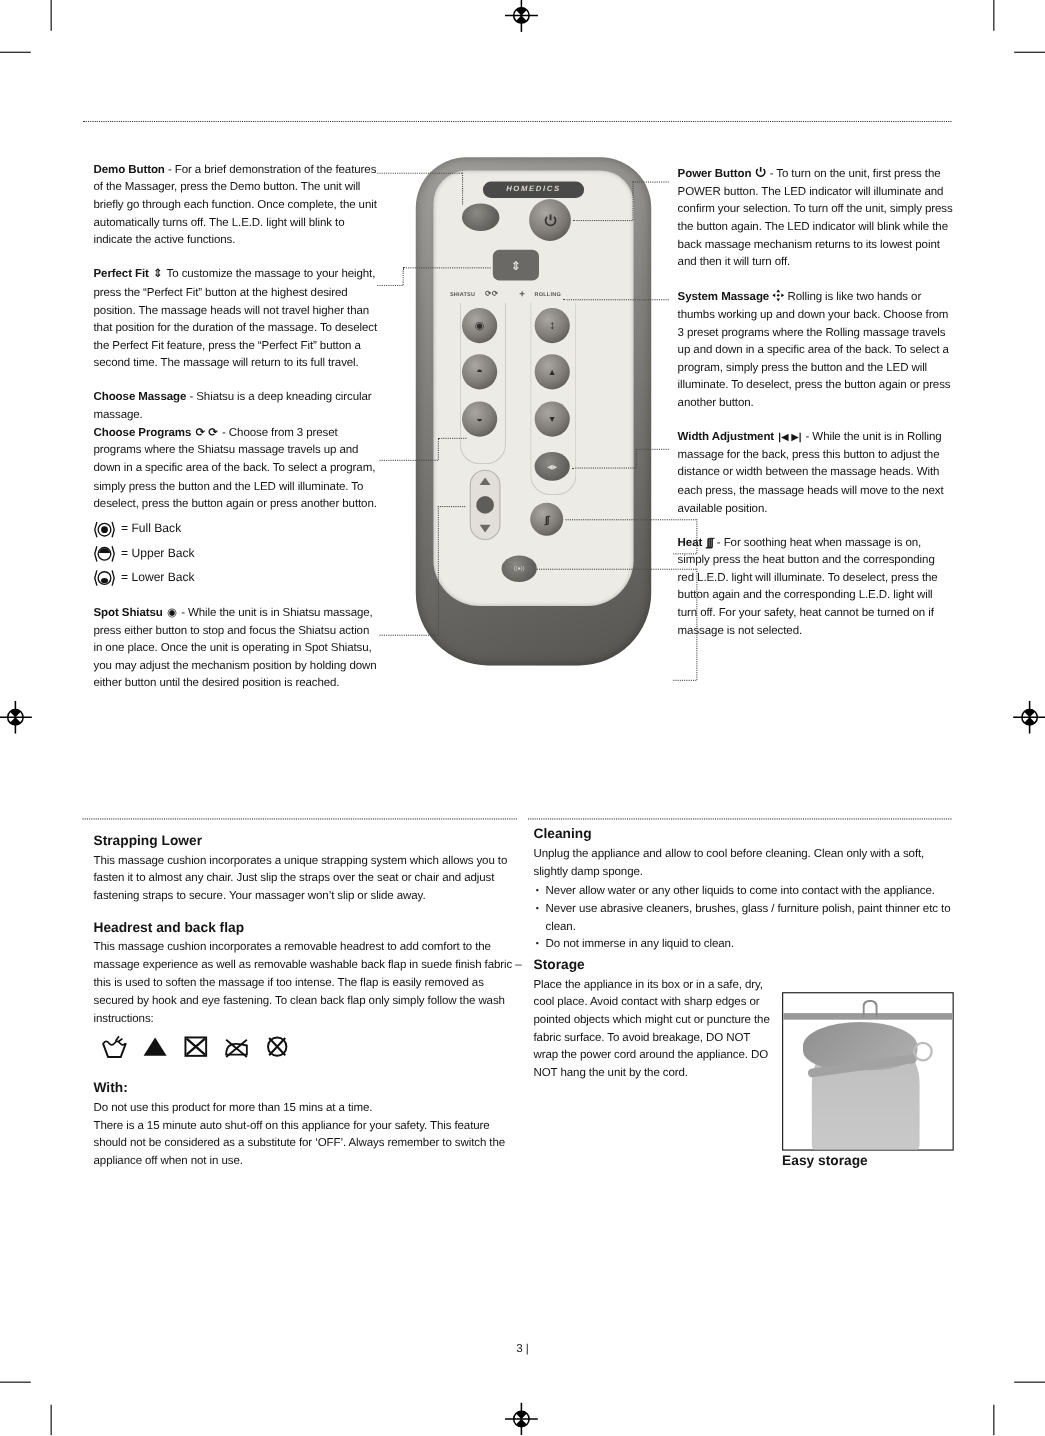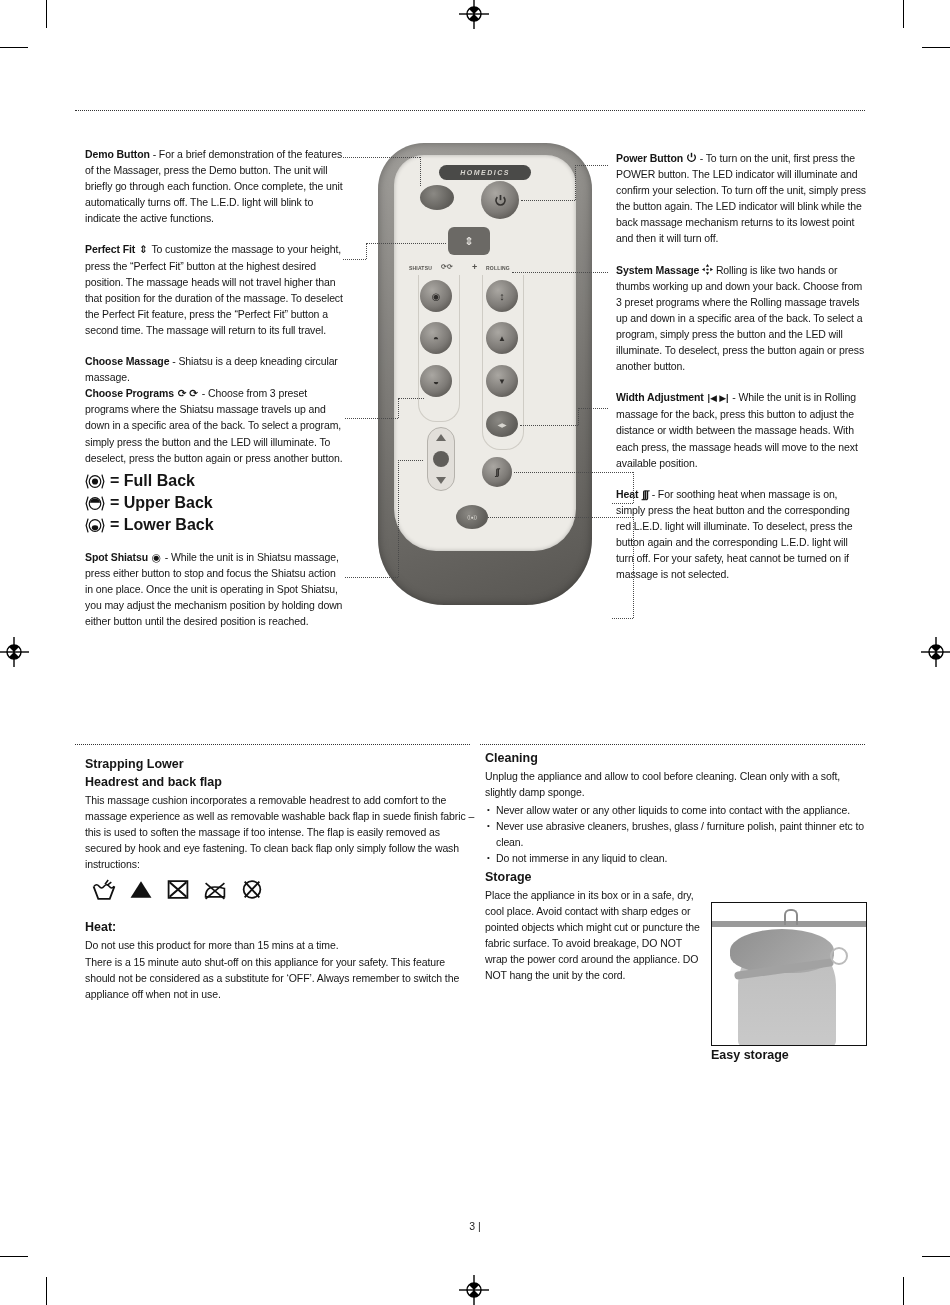--- a/index.html
+++ b/index.html
@@ -35,21 +35,21 @@
   .rlabel{position:absolute;font-size:5px;font-weight:700;color:#55534f;letter-spacing:.2px;}
   
   #storagebox{position:absolute;left:226px;top:152px;width:154px;height:142px;border:1px solid #111;background:#fff;overflow:hidden;}
   #rail{position:absolute;left:0;right:0;top:18px;height:6px;background:#9a9a9a;}
   #cushion{position:absolute;left:26px;top:34px;width:98px;height:110px;background:linear-gradient(180deg,#bdbdbd,#c9c9c9);border-radius:48px 48px 6px 6px;}
   #cushion-roll{position:absolute;left:18px;top:26px;width:104px;height:44px;background:linear-gradient(135deg,#8f8f8f,#b0b0b0);border-radius:50% 50% 40% 40%;}
   #cushion-strap{position:absolute;left:22px;top:62px;width:100px;height:8px;background:#a2a2a2;border-radius:4px;transform:rotate(-8deg);}
   #hookring{position:absolute;left:118px;top:44px;width:14px;height:14px;border:2px solid #bbb;border-radius:50%;}
   #hanger-hook{position:absolute;left:72px;top:6px;width:10px;height:14px;border:2px solid #8b8b8b;border-bottom:none;border-radius:6px 6px 0 0;}
   .cap{font-size:12.5px;font-weight:700;}
-  .legendrow{display:flex;align-items:center;gap:5px;margin:3px 0;font-size:16px;font-weight:700;height:19px;}
+  .legendrow{display:flex;align-items:center;gap:5px;margin:3px 0;font-size:11px;font-weight:400;height:19px;}
   .washrow{display:flex;gap:11px;margin:6px 0 16px 6px;align-items:center;}
   #footer{position:absolute;left:425px;top:1220px;width:100px;text-align:center;font-size:10.5px;color:#222;}
 </style>
 </head>
 <body>
 
 <div id="page">
 
   <div class="cropv" style="left:46px;top:0;"></div>
   <div class="croph" style="left:0;top:47px;"></div>
@@ -227,20 +227,21 @@
   <div class="lh" style="left:612px;top:503px;width:21px;"></div>
   <div class="lh" style="left:488px;top:517px;width:145px;"></div>
   <div class="lv" style="left:633px;top:517px;height:101px;"></div>
   <div class="lh" style="left:612px;top:618px;width:21px;"></div>
 
   <div class="dotrule" style="left:75px;top:744px;width:395px;"></div>
   <div class="dotrule" style="left:480px;top:744px;width:385px;"></div>
 
   <div class="col" style="left:85px;top:756px;width:392px;">
     <div class="h2">Strapping Lower</div>
+    <p class="bodytxt">This massage cushion incorporates a unique strapping system which allows you to fasten it to almost any chair. Just slip the straps over the seat or chair and adjust fastening straps to secure. Your massager won’t slip or slide away.</p>
     <div class="h2">Headrest and back flap</div>
     <p class="bodytxt" style="margin-bottom:4px;">This massage cushion incorporates a removable headrest to add comfort to the massage experience as well as removable washable back flap in suede finish fabric – this is used to soften the massage if too intense. The flap is easily removed as secured by hook and eye fastening. To clean back flap only simply follow the wash instructions:</p>
     <div class="washrow">
       <svg width="26" height="23" viewBox="0 0 24 22">
           <path d="M2,8 L6.5,20 L17.5,20 L22,8" fill="none" stroke="#111" stroke-width="1.7"></path>
           <path d="M2.5,8 q2.4,-3 4.8,0 q2.4,3 4.8,0 q2.4,-3 4.8,0 q2.4,3 4.8,0" fill="none" stroke="#111" stroke-width="1.5"></path>
           <path d="M13,6 l3,-4 M15,7 l4,-3" stroke="#111" stroke-width="1.5"></path>
         </svg>
       <svg width="26" height="23" viewBox="0 0 24 22">
           <path d="M12,3 L22,19 L2,19 Z" fill="#111"></path>
@@ -251,21 +252,21 @@
         </svg>
       <svg width="26" height="23" viewBox="0 0 24 22">
           <path d="M3,18 L21,18 L21,10 q-10,-2.5 -14,-0.5 q-4,2 -4,8.5 Z" fill="none" stroke="#111" stroke-width="1.6"></path>
           <path d="M3,5 L21,20 M21,5 L3,20" stroke="#111" stroke-width="1.6"></path>
         </svg>
       <svg width="26" height="23" viewBox="0 0 24 22">
           <circle cx="12" cy="11" r="8" fill="none" stroke="#111" stroke-width="1.7"></circle>
           <path d="M5,3.5 L19,18.5 M19,3.5 L5,18.5" stroke="#111" stroke-width="1.8"></path>
         </svg>
     </div>
-    <div class="h2" style="margin-top:18px;">Heat:</div>
+    <div class="h2" style="margin-top:18px;">With:</div>
     <p class="bodytxt" style="margin:0;">Do not use this product for more than 15 mins at a time.</p>
     <p class="bodytxt" style="margin:0;">There is a 15 minute auto shut-off on this appliance for your safety. This feature should not be considered as a substitute for ‘OFF’. Always remember to switch the appliance off when not in use.</p>
   </div>
 
   <div class="col" style="left:485px;top:750px;width:382px;height:560px;">
     <div class="h2">Cleaning</div>
     <p class="bodytxt" style="margin-bottom:2px;">Unplug the appliance and allow to cool before cleaning. Clean only with a soft, slightly damp sponge.</p>
     <div class="bullet">Never allow water or any other liquids to come into contact with the appliance.</div>
     <div class="bullet">Never use abrasive cleaners, brushes, glass / furniture polish, paint thinner etc to clean.</div>
     <div class="bullet">Do not immerse in any liquid to clean.</div>

